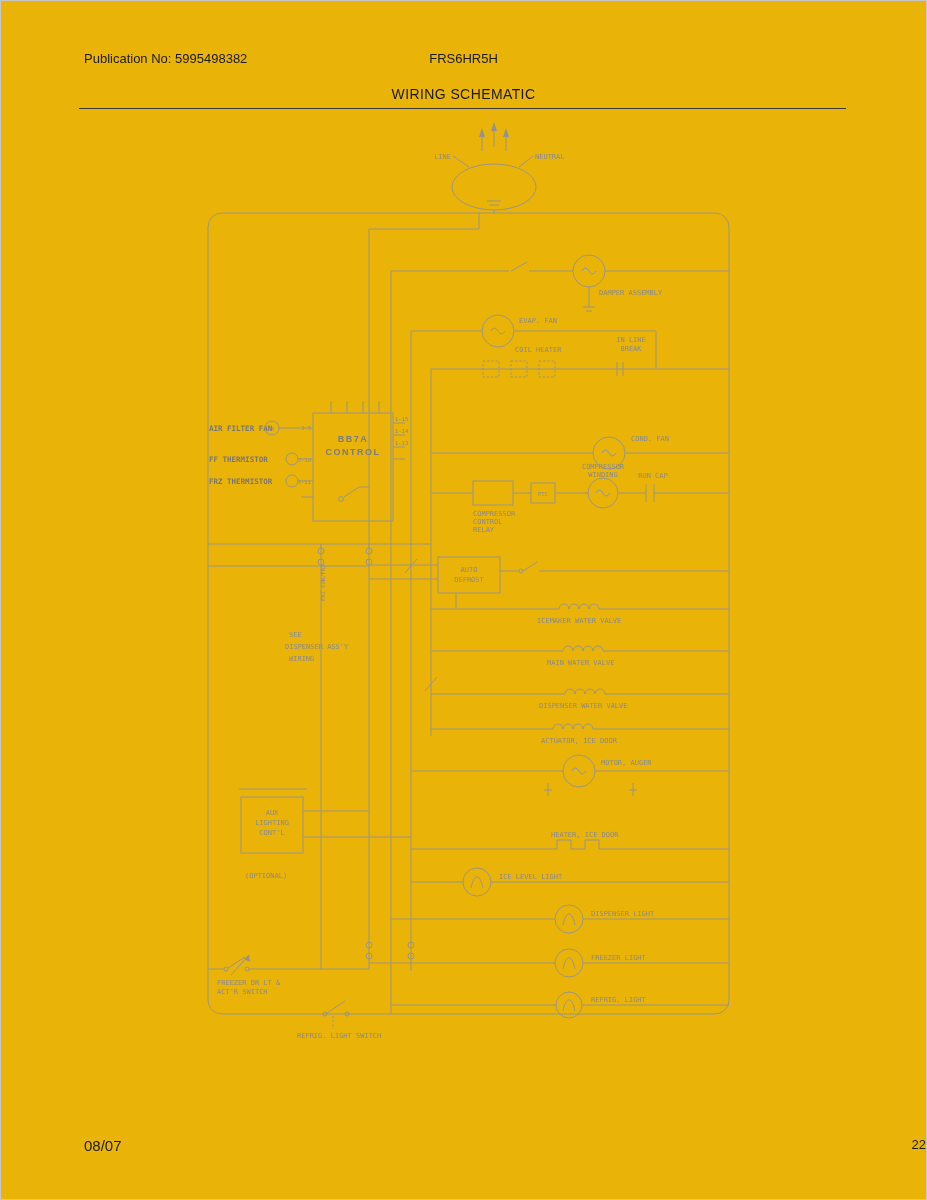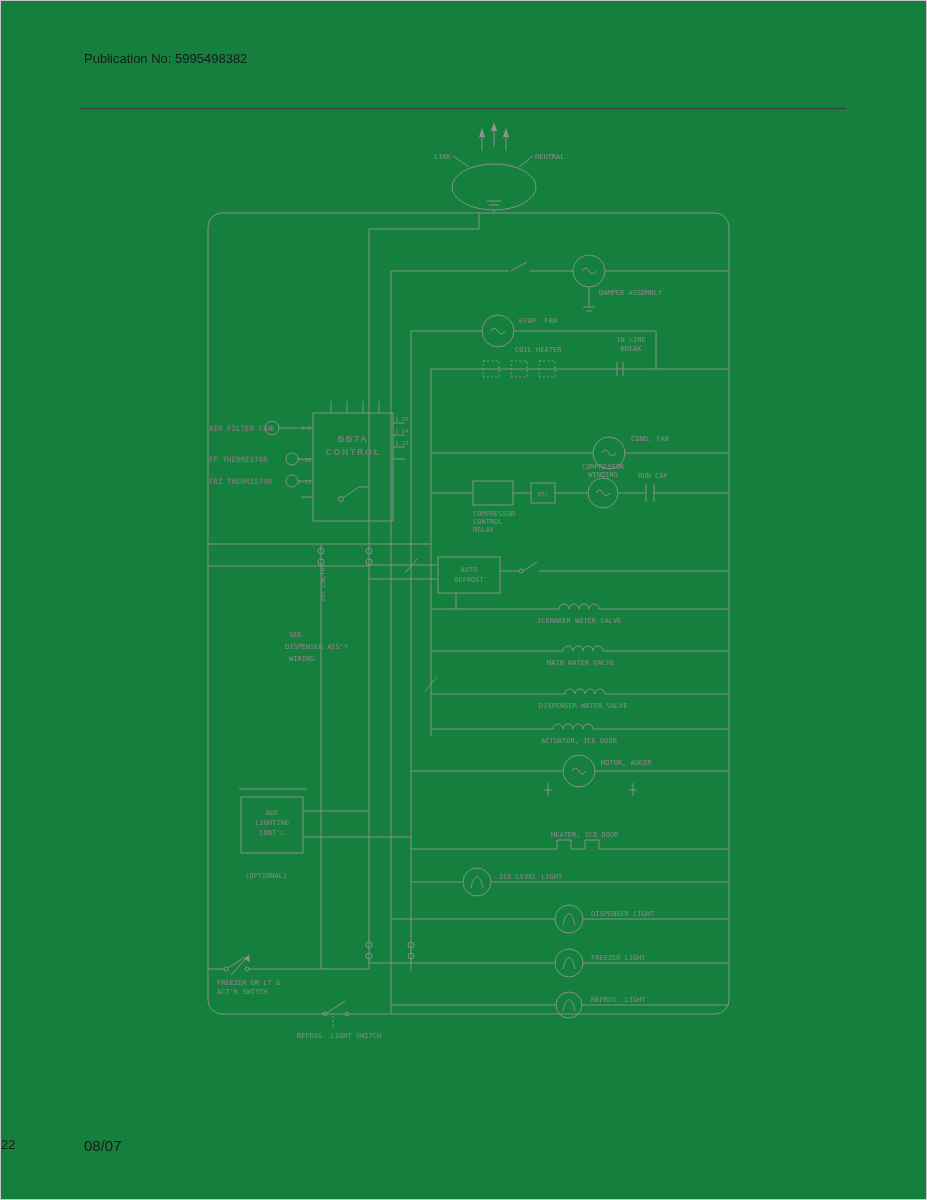--- a/index.html
+++ b/index.html
@@ -1,43 +1,45 @@
 <!DOCTYPE html>
 <html><head>
 <meta charset="utf-8">
 <style>
   html,body{margin:0;padding:0;background:#e9e9e9;}
   .page{
-    position:relative;width:927px;height:1200px;background:#15803d;
+    position:relative;width:927px;height:1200px;background:#eab308;
     border:1px solid #c6c6c6;box-sizing:border-box;overflow:hidden;
     font-family:"Liberation Sans",sans-serif;color:#1a1a1a;
   }
   .pub{position:absolute;left:83px;top:50px;font-size:13px;}
   .model{position:absolute;left:0;right:0;top:50px;text-align:center;font-size:13px;}
   .title{position:absolute;left:0;right:0;top:85px;text-align:center;font-size:14px;letter-spacing:.4px;}
   .rule{position:absolute;left:78px;right:80px;top:107px;border-top:1px solid #3a3a3a;height:0;}
   .fdate{position:absolute;left:83px;top:1136px;font-size:15px;}
-  .fpage{position:absolute;left:0;right:0;top:1136px;text-align:left;font-size:13px;}
+  .fpage{position:absolute;left:0;right:0;top:1136px;text-align:right;font-size:13px;}
   svg.schem{position:absolute;left:0;top:0;}
   .w{stroke:#929292;stroke-width:.9;fill:none;}
   .wd{stroke:#929292;stroke-width:.9;fill:none;stroke-dasharray:2.2,2;}
   .dot{fill:#929292;stroke:none;}
   .t{font-family:"DejaVu Sans Mono",monospace;font-size:7px;fill:#8a8a8a;}
   .strong{font-weight:bold;font-size:7.5px;fill:#777777;}
   .ctl{font-size:9px;font-weight:bold;letter-spacing:1.5px;fill:#7c7c7c;}
   .pin{font-size:5.5px;}
   .mid{text-anchor:middle;}
   .end{text-anchor:end;}
 </style>
 </head>
 <body>
 
 <div class="page">
 
   <div class="pub">Publication No: 5995498382</div>
+  <div class="model">FRS6HR5H</div>
+  <div class="title">WIRING SCHEMATIC</div>
   <div class="rule"></div>
 
   <svg class="schem" width="927" height="1200" viewBox="0 0 927 1200">
 
     <g>
       <line class="w" x1="481" y1="150" x2="481" y2="135"></line>
       <line class="w" x1="493" y1="146" x2="493" y2="129"></line>
       <line class="w" x1="505" y1="150" x2="505" y2="135"></line>
       <polygon class="dot" points="478,136 484,136 481,127"></polygon>
       <polygon class="dot" points="490,130 496,130 493,121"></polygon>

